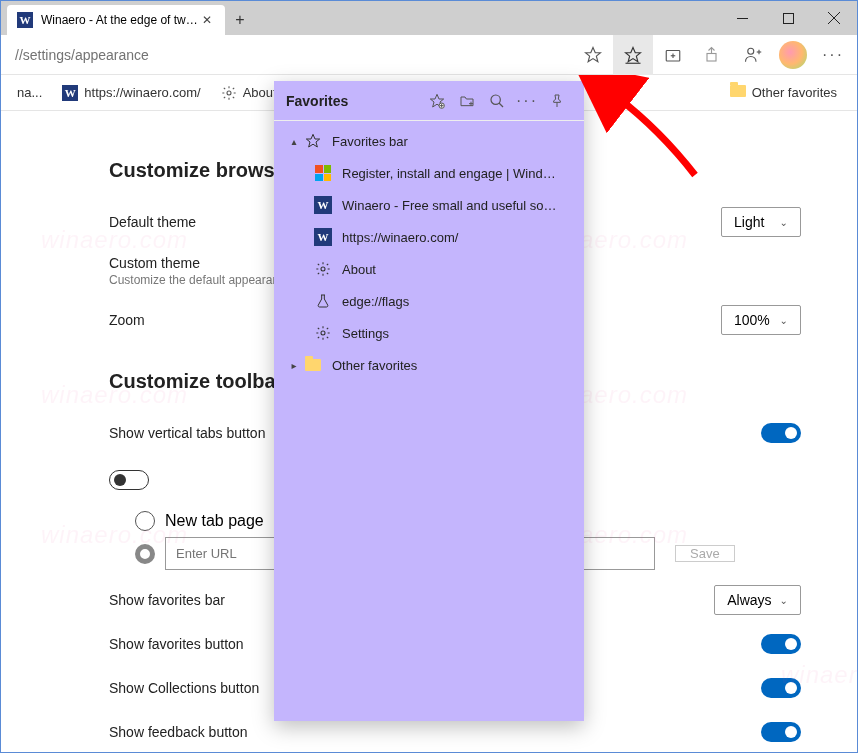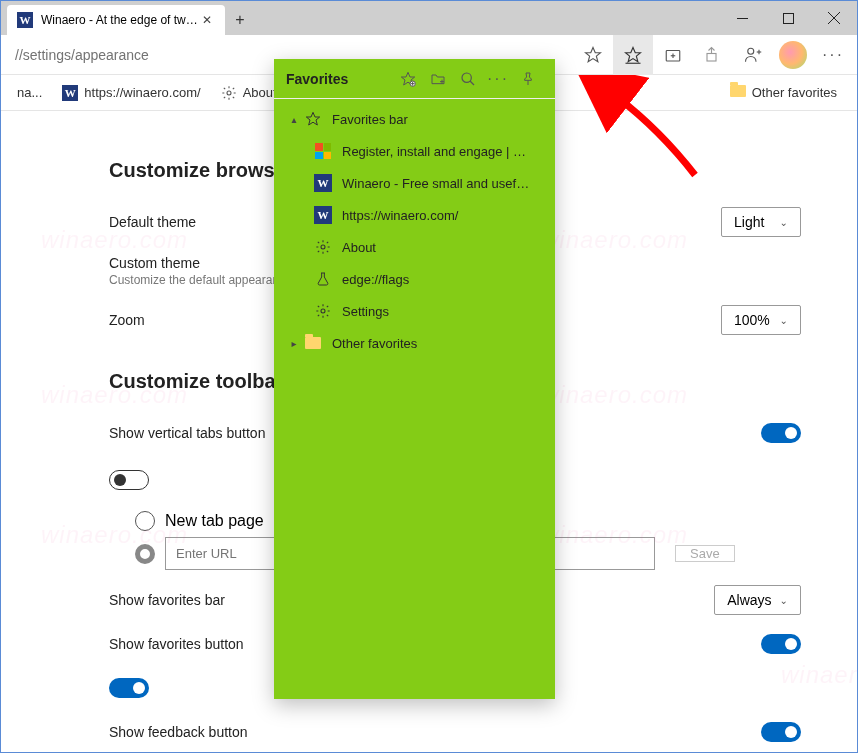--- a/index.html
+++ b/index.html
@@ -52,21 +52,21 @@
   .radio { width: 20px; height: 20px; border-radius: 50%; border: 1px solid #555; position: relative; }
   .radio.sel { border: 5px solid #888; }
   .url-input { flex: 1; max-width: 490px; border: 1px solid #999; padding: 8px 10px; font-size: 13px; color: #888; }
   .save-btn { border: 1px solid #ccc; background: #fff; padding: 0 14px; font-size: 13px; color: #aaa; margin-left: 10px; }
   
   
   .leftcut { position: absolute; left: 0; top: 170px; width: 22px; height: 32px; border: 1px solid #d0d0d0; border-left: none; background: #fafafa; }
   .leftcut2 { position: absolute; left: 0; top: 292px; width: 22px; height: 22px; background: #eaeaea; }
   
   
-  .favpanel { position: absolute; left: 273px; top: 58px; width: 281px; height: 640px; background: #84cc16; box-shadow: 0 6px 20px rgba(0,0,0,0.25); z-index: 50; }
+  .favpanel { position: absolute; left: 273px; top: 80px; width: 310px; height: 640px; background: #c4b5fd; box-shadow: 0 6px 20px rgba(0,0,0,0.25); z-index: 50; }
   .favhead { height: 40px; display: flex; align-items: center; padding: 0 12px; border-bottom: 1px solid #eee; }
   .favtitle { font-size: 14px; font-weight: 600; flex: 1; color: #222; }
   .favhead .hicon { width: 30px; height: 30px; display: flex; align-items: center; justify-content: center; color: #555; }
   .favlist { padding: 4px 0; }
   .favrow { display: flex; align-items: center; height: 32px; font-size: 13px; color: #222; padding-left: 14px; }
   .favrow.indent1 { padding-left: 40px; }
   .favrow .arr { width: 12px; text-align: center; font-size: 10px; color: #444; margin-right: 4px; }
   .favrow .fico { width: 18px; height: 18px; margin-right: 10px; display: flex; align-items: center; justify-content: center; }
   .favrow .ftxt { overflow: hidden; text-overflow: ellipsis; white-space: nowrap; flex: 1; padding-right: 24px;}
   
@@ -251,20 +251,21 @@
   </div>
 
   <div class="row">
     <div class="row-label">Show favorites button</div>
     <div class="toggle on">
         <div class="knob"></div>
       </div>
   </div>
 
   <div class="row">
+    <div class="row-label">Show Collections button</div>
     <div class="toggle on">
         <div class="knob"></div>
       </div>
   </div>
 
   <div class="row">
     <div class="row-label">Show feedback button</div>
     <div class="toggle on">
         <div class="knob"></div>
       </div>

